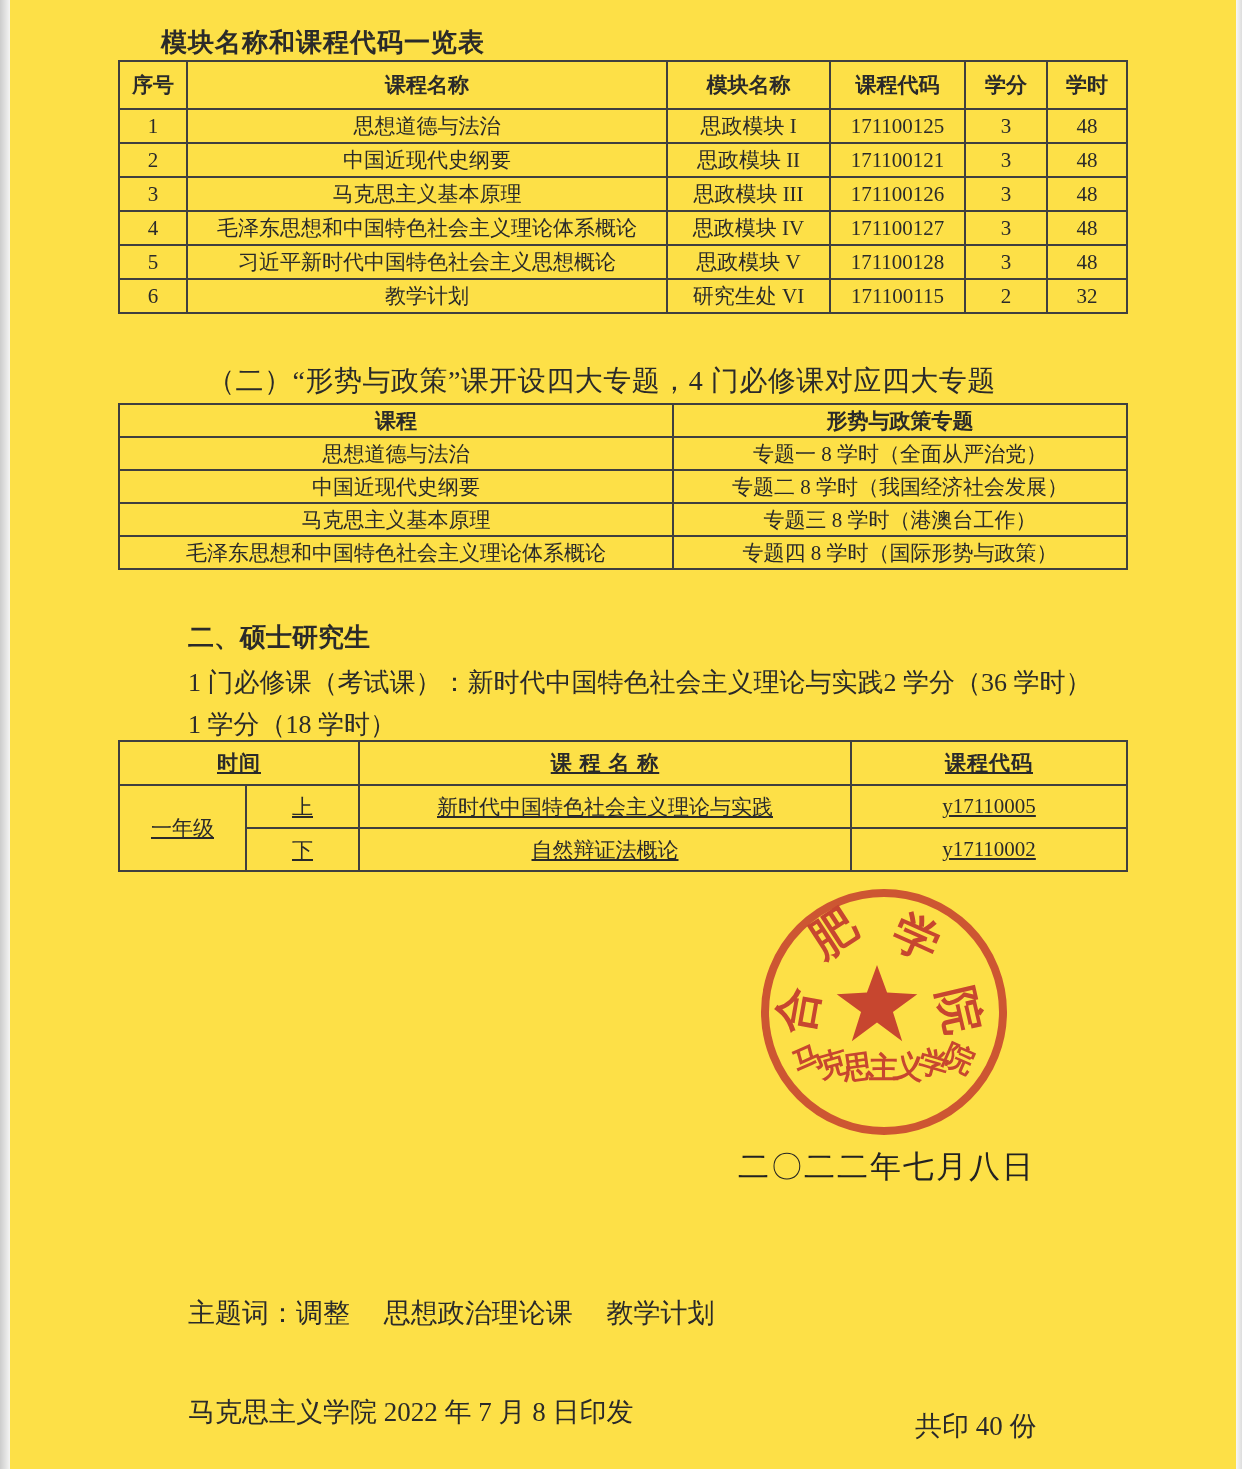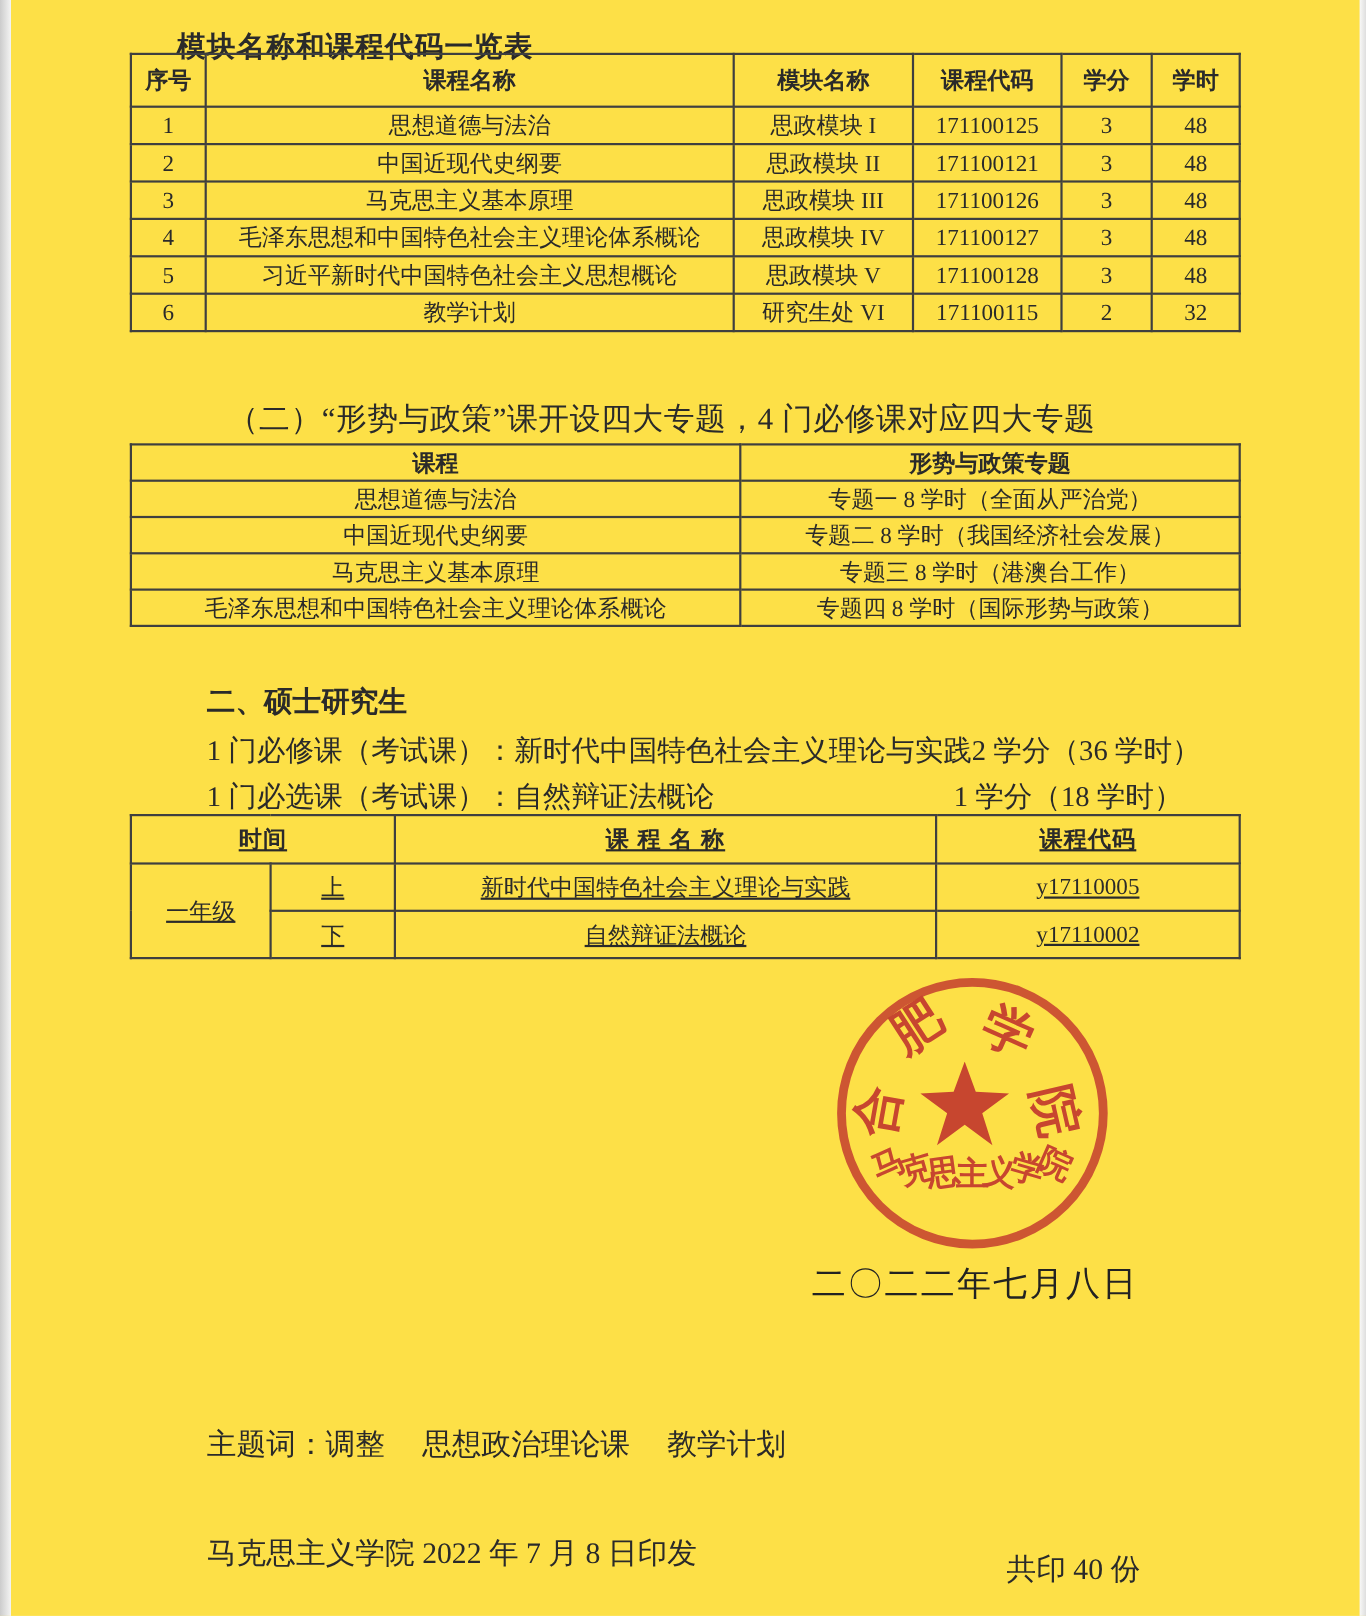--- a/index.html
+++ b/index.html
@@ -22,33 +22,33 @@
   table.tbl th,table.tbl td{
     border:2px solid #3f3f3f;text-align:center;vertical-align:middle;
     font-size:21px;padding:0 4px;overflow:hidden;white-space:nowrap;
   }
   table.tbl th{
     font-family:"Liberation Sans","DejaVu Sans",sans-serif;
     font-weight:700;font-size:21px;
   }
   td.cell-left{text-align:left;padding-left:16px;}
 
-  .t1{left:118px;top:48px;width:1008px;}
+  .t1{left:118px;top:60px;width:1008px;}
   .t1 tr.head th{height:46px;}
   .t1 tr.row td{height:32px;}
 
   .s2-title{position:absolute;left:207px;top:362px;font-size:28px;letter-spacing:.5px;}
   .t2{left:118px;top:403px;width:1008px;}
   .t2 tr.head th{height:31px;}
   .t2 tr.row td{height:31px;}
 
   .s3-head{position:absolute;left:188px;top:620px;font-size:26px;font-weight:700;
     font-family:"Liberation Sans","DejaVu Sans",sans-serif;text-align:right;}
   .m-line{position:absolute;left:188px;width:887px;display:flex;
-    justify-content:space-between;font-size:26px;white-space:nowrap;}
+    font-size:26px;white-space:nowrap;}
   .m-line1{top:665px;}
   .m-line2{top:707px;}
 
   .t3{left:118px;top:740px;width:1008px;text-decoration:underline;}
   .t3 tr.head th{height:42px;letter-spacing:1px;}
   .t3 tr.row td{height:41px;}
 
   
   .stamp{position:absolute;left:761px;top:889px;width:246px;height:246px;opacity:.96;}
   .stamp .ring{position:absolute;inset:0;border:8px solid rgba(197,64,47,.9);border-radius:50%;}
@@ -188,21 +188,20 @@
   </tbody>
     </table>
 
   <div class="s3-head">二、硕士研究生</div>
 
   <div class="m-line m-line1">
     <span>1 门必修课（考试课）：新时代中国特色社会主义理论与实践</span>
     <span>2 学分（36 学时）</span>
   </div>
   <div class="m-line m-line2">
-    <span>1 门必选课（考试课）：自然辩证法概论</span>
     <span>1 学分（18 学时）</span>
   </div>
 
   <table class="tbl t3">
     <colgroup>
       <col style="width:127px">
         <col style="width:113px">
       <col style="width:492px">
         <col style="width:276px">
     </colgroup>

